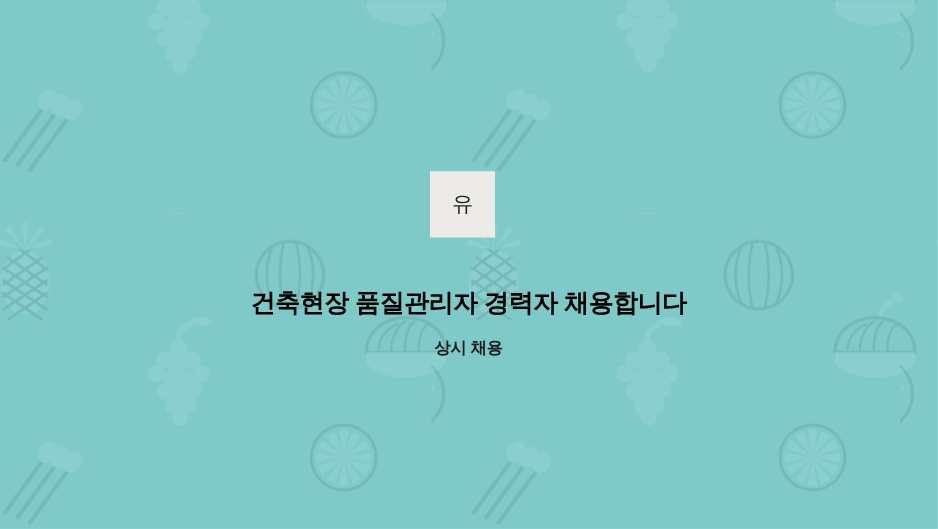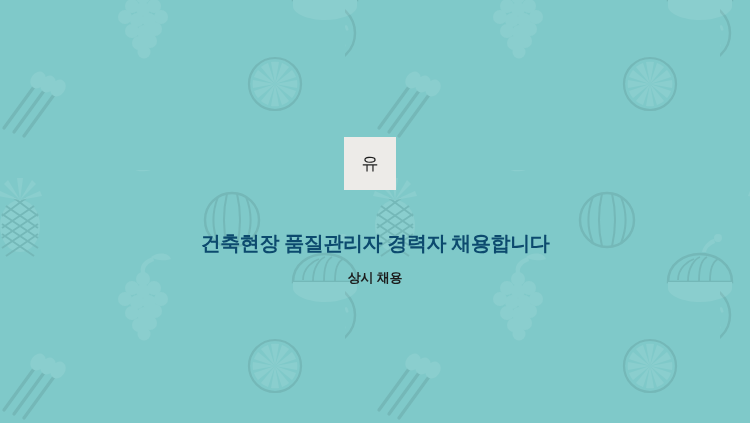--- a/index.html
+++ b/index.html
@@ -79,21 +79,21 @@
     font-weight: 700;
     color: #141414;
     line-height: 1.05;
     letter-spacing: -1.2px;
     white-space: nowrap;
   }
 
   .job-headline {
     font-size: 20px;
     font-weight: 700;
-    color: #0c4a6e;
+    color: #000000;
     line-height: 1.3;
     letter-spacing: -0.4px;
     white-space: nowrap;
     margin-bottom: 14px;
     text-align: right;
   }
 
   .job-subnote {
     font-size: 13px;
     font-weight: 700;

